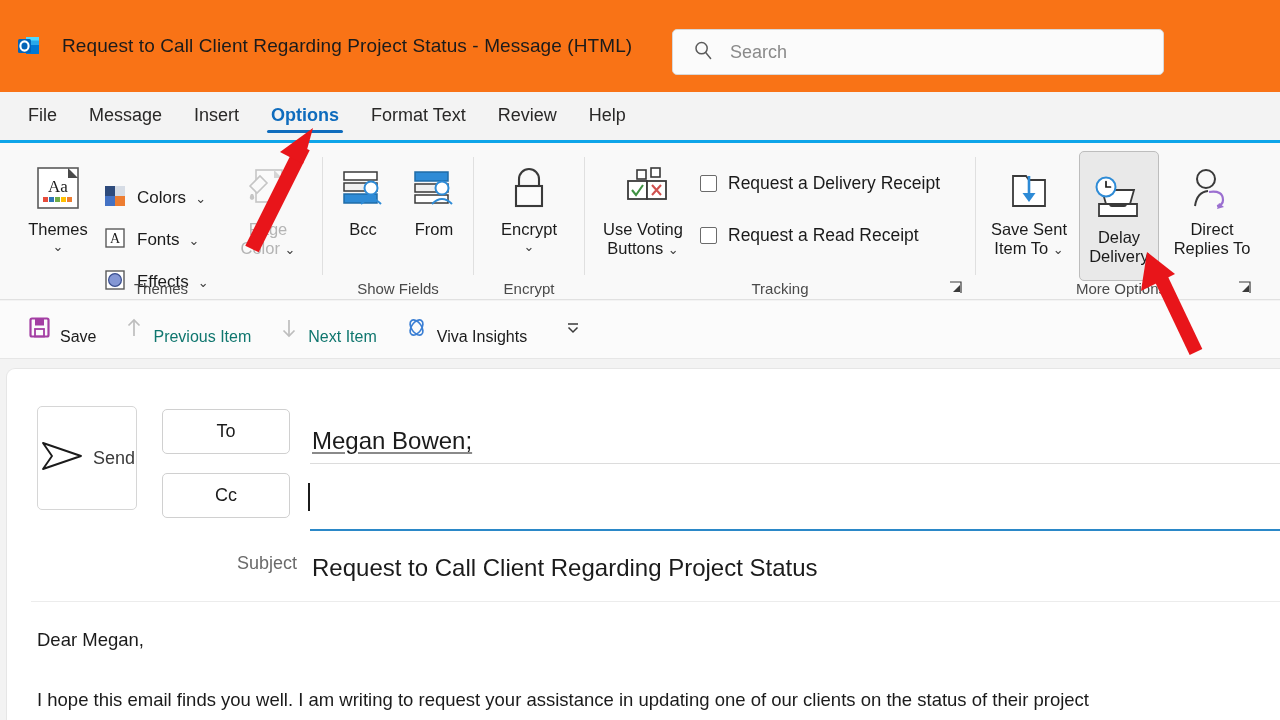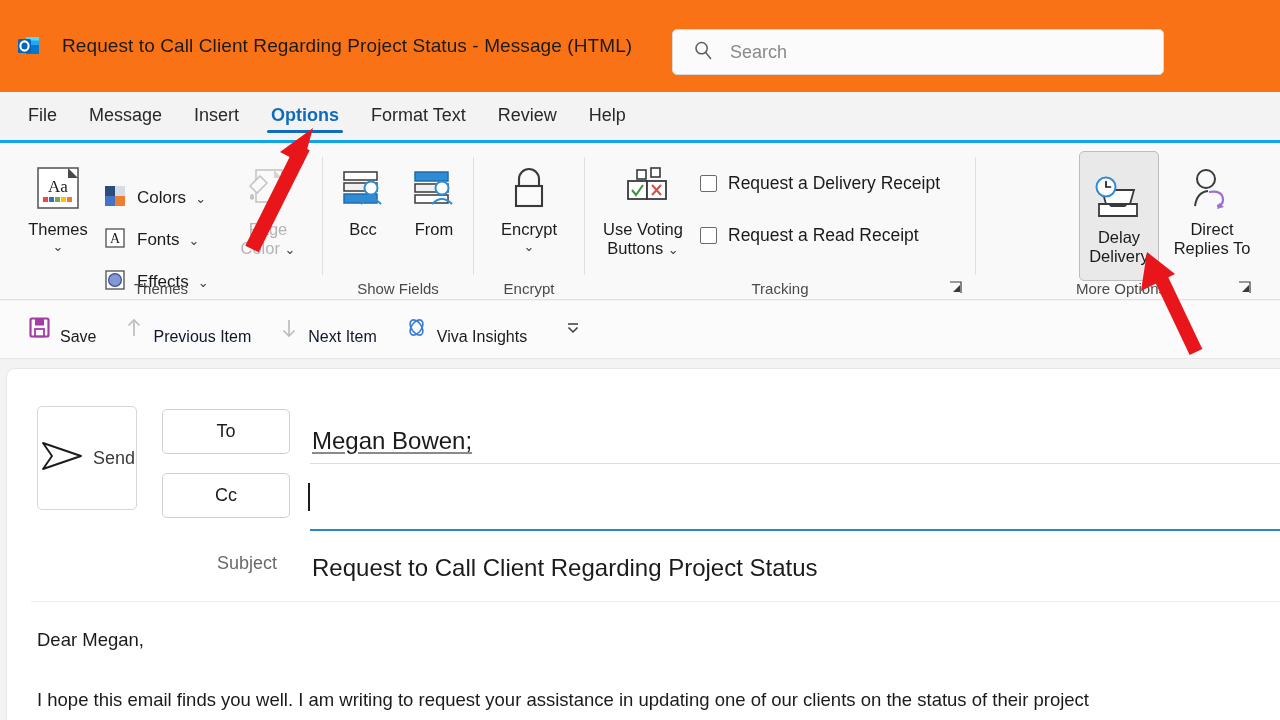--- a/index.html
+++ b/index.html
@@ -86,21 +86,21 @@
   .chk-row .lbl { font-size: 17.5px; color: #1b1b1b; white-space: nowrap; }
 
   
   .qat {
     position: absolute; top: 301px; left: 0; width: 1280px; height: 58px;
     background: #fbfbfb; display: flex; align-items: center; padding-left: 14px;
     gap: 0; border-bottom: 1px solid #e6e6e6;
   }
   .qat-item { display: flex; align-items: center; gap: 9px; padding: 4px 14px; cursor: pointer; }
   .qat-item .lbl { font-size: 16px; color: #1b1b1b; white-space: nowrap; margin-top: 14px; }
-  .qat-item.disabled .lbl { color: #0f172a; }
+  .qat-item.disabled .lbl { color: #0f766e; }
 
   
   .compose {
     position: absolute; top: 368px; left: 6px; width: 1274px; height: 352px;
     background: #ffffff; border: 1px solid #e6e6e6; border-bottom: none; border-right: none;
     border-top-left-radius: 9px;
   }
   .send-btn {
     position: absolute; left: 30px; top: 37px; width: 100px; height: 104px;
     border: 1px solid #d6d6d6; border-radius: 5px; background: #fff;
@@ -333,20 +333,34 @@
           <path d="M1 1 H12 V12" fill="none" stroke="#3a3a3a" stroke-width="1.2"></path>
           <path d="M4 11 H11 V4 Z" fill="#3a3a3a"></path>
         </svg>
       </div>
     </div>
 
     <div class="group-sep" style="left:975px;"></div>
 
     <div class="group" style="left:976px; width:290px;">
 
+      <div class="btn-big" style="left:8px; top:14px; width:90px;">
+        <div class="ico">
+          <svg width="54" height="50" viewBox="0 0 54 50">
+            <path d="M11 10 H24 L27 14 H43 V40 H11 Z" fill="#fff" stroke="#3a3a3a" stroke-width="1.8"></path>
+            <line x1="27" y1="10" x2="27" y2="30" stroke="#2e8bd6" stroke-width="2.6"></line>
+            <polygon points="20.5,27 33.5,27 27,36" fill="#2e8bd6"></polygon>
+          </svg>
+        </div>
+        <div class="lbl">
+          <span>Save Sent</span><br>
+          <span>Item To</span>
+          <span class="chev">⌄</span>
+        </div>
+      </div>
 
       <div class="btn-big hovered" style="left:103px; top:8px; width:80px; height:130px; justify-content:center;">
         <div class="ico">
           <svg width="58" height="50" viewBox="0 0 58 50">
             <path d="M12 16 H44 L40 30 H16 Z" fill="#fff" stroke="#3a3a3a" stroke-width="1.8"></path>
             <path d="M9 30 H20 a2 2 0 0 0 2 2 h12 a2 2 0 0 0 2 -2 h11 V42 H9 Z" fill="#fff" stroke="#3a3a3a" stroke-width="1.8"></path>
             <circle cx="16" cy="13" r="9.5" fill="#ffffff" stroke="#2e8bd6" stroke-width="2"></circle>
             <path d="M16 7.5 V13 H20.5" fill="none" stroke="#1b1b1b" stroke-width="1.7" stroke-linecap="round"></path>
           </svg>
         </div>
@@ -446,21 +460,21 @@
     </div>
 
     <div class="field-btn" style="top:40px;">To</div>
     <div class="field-value recipient" style="top:58px;">Megan Bowen;</div>
     <div class="field-line" style="top:94px;"></div>
 
     <div class="field-btn" style="top:104px;">Cc</div>
     <div class="field-value" style="top:118px;"></div>
     <div style="position:absolute; left:303px; right:0; top:160px; border-bottom:2px solid #2b88c8;"></div>
 
-    <div class="subject-label" style="left:190px; top:184px; position:absolute;">Subject</div>
+    <div class="subject-label" style="left:190px; top:184px; position:absolute;text-align:right;">Subject</div>
     <div class="field-value" style="top:185px;">Request to Call Client Regarding Project Status</div>
 
     <div style="position:absolute; left:24px; right:0; top:232px; border-bottom:1px solid #ececec;"></div>
 
     <div class="body-text" style="top:260px;">Dear Megan,</div>
     <div class="body-text" style="top:320px; white-space:nowrap; overflow:hidden; width:1250px;">I hope this email finds you well. I am writing to request your assistance in updating one of our clients on the status of their project</div>
   </div>
 
   <div class="caret"></div>
 

